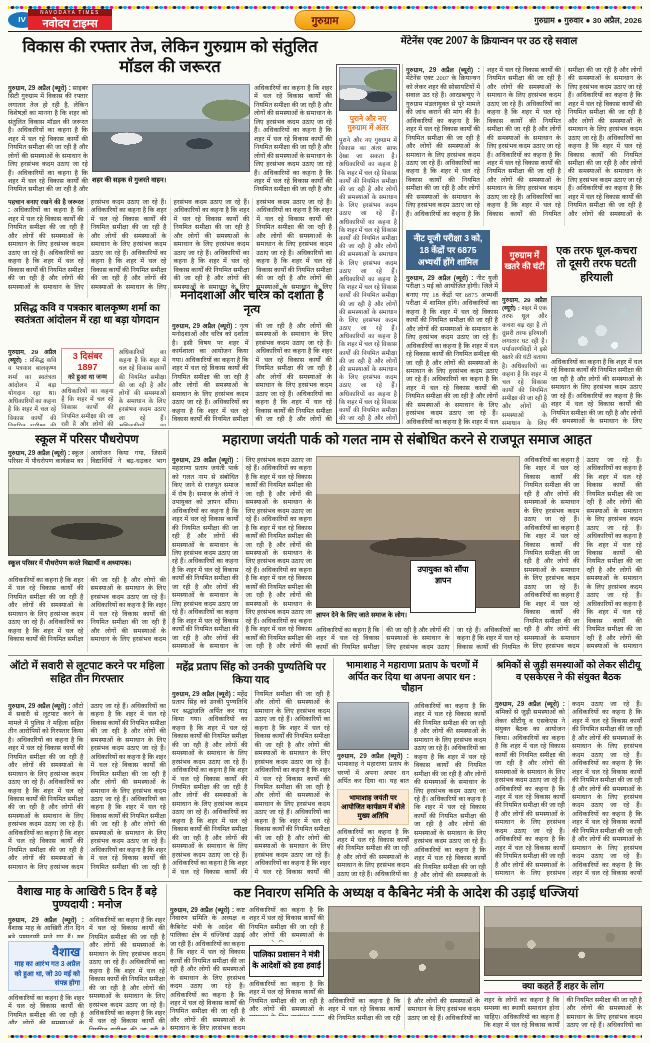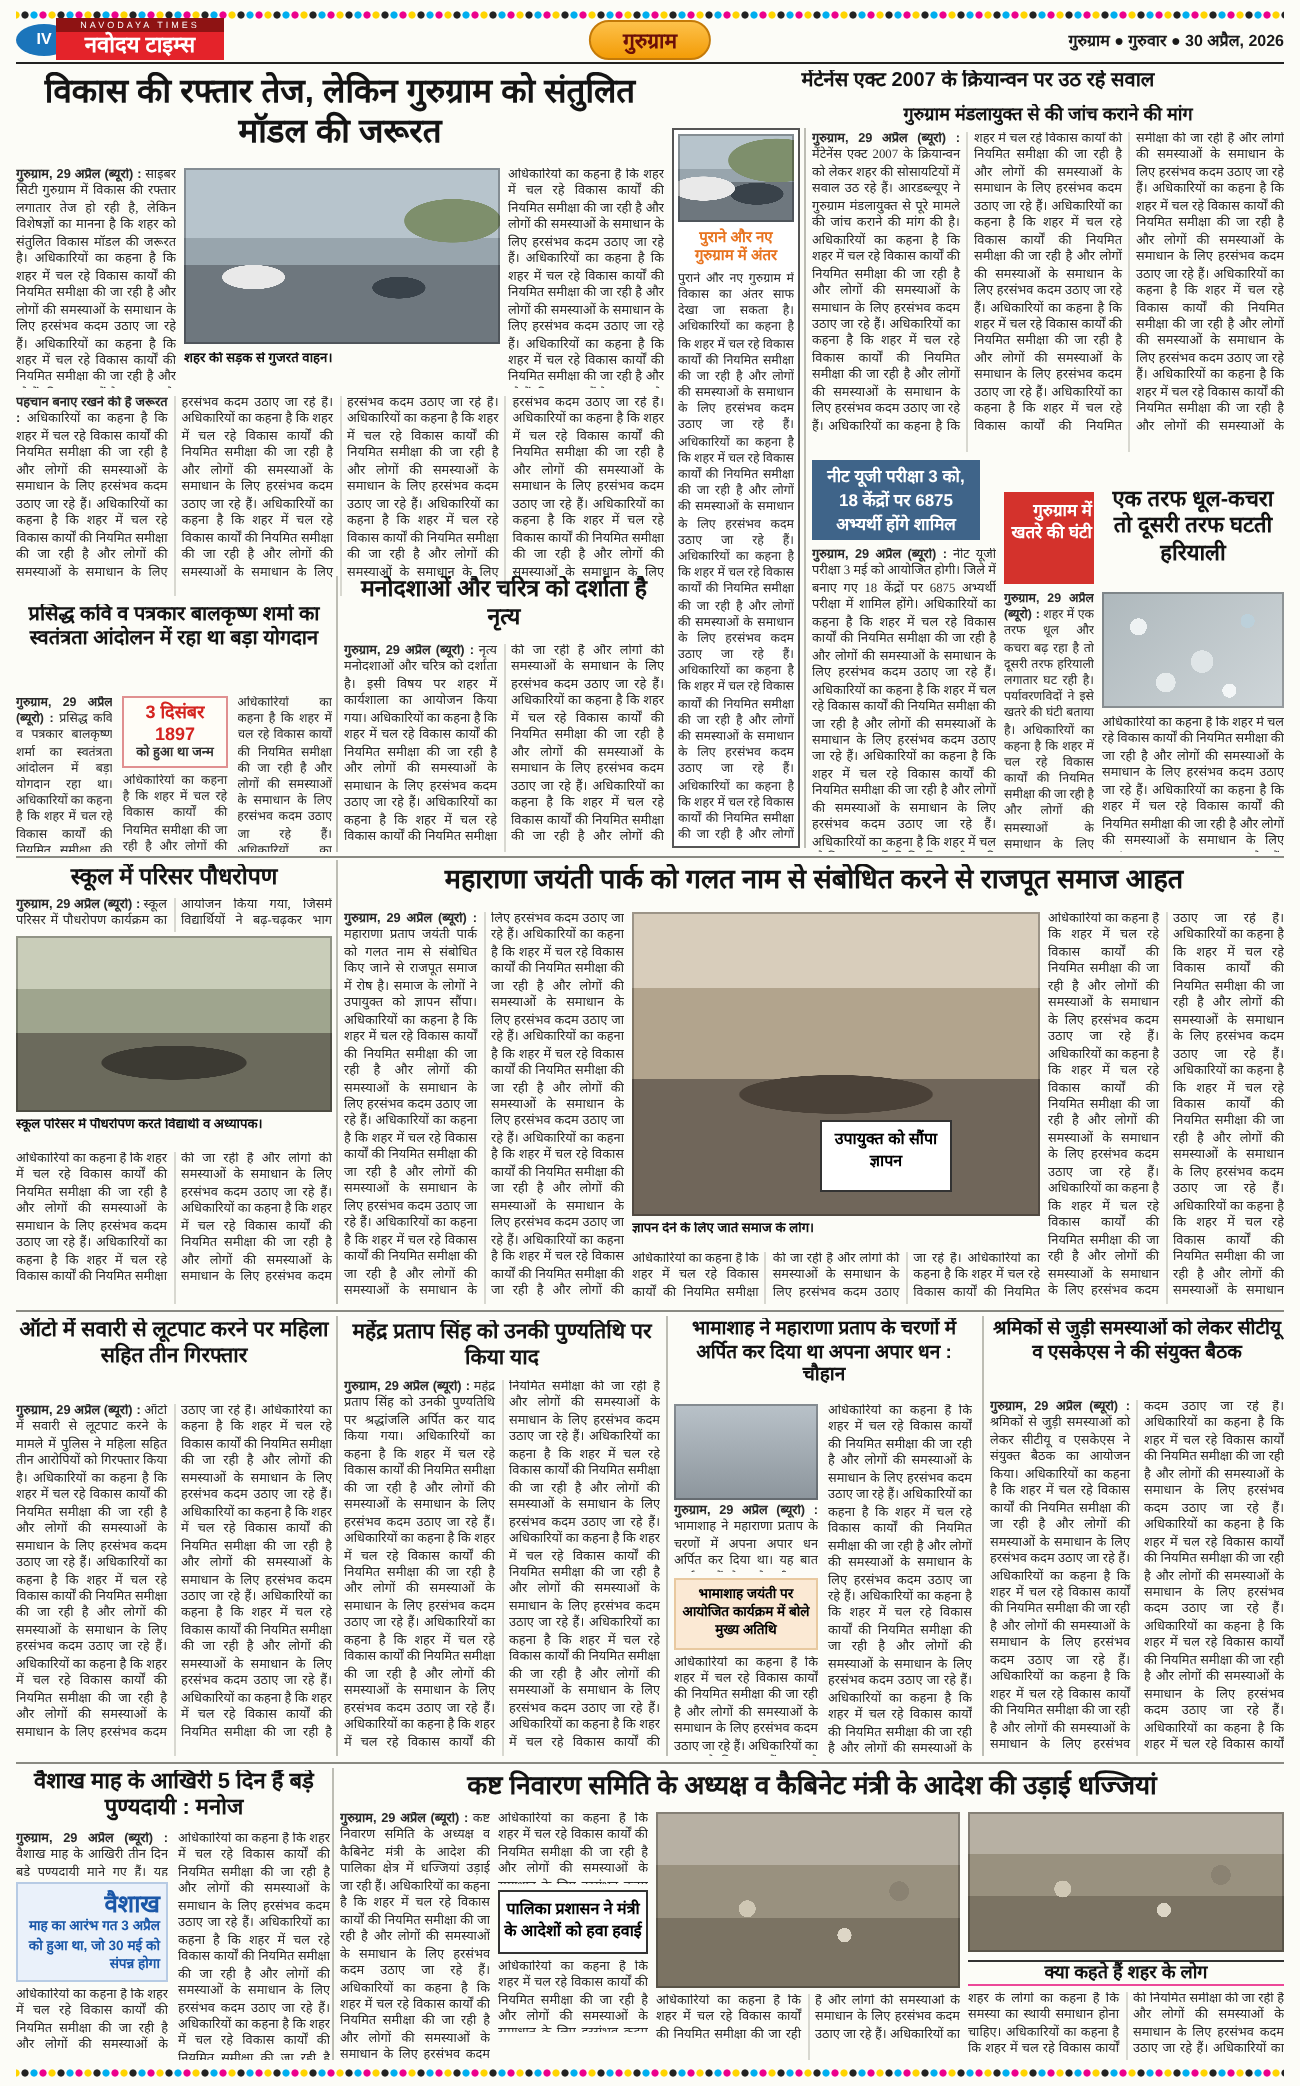--- a/index.html
+++ b/index.html
@@ -61,21 +61,21 @@
   .vr{border-left:1px solid #bdbdb4}
   .hrx{border-top:1px solid #8a8a82}
   .boxed{border:1px solid #555;background:#fff}
   .sb-title{font:bold 7.5px/1.25 "Liberation Sans",sans-serif;color:#e87420;text-align:center;margin:3px 0}
   .datebox{border:1px solid #e09090;background:#fffdf7;text-align:center;padding:2px;margin-bottom:3px}
   .datebox .big{font:bold 9px/1.2 "Liberation Sans",sans-serif;color:#d42420;display:block}
   .datebox .small{font:bold 6.5px/1.3 "Liberation Sans",sans-serif;color:#333;display:block}
   .neetbox{background:#3f6489;color:#fff;font:bold 8.5px/1.4 "Liberation Sans",sans-serif;
     text-align:center;padding:3px 2px;overflow:hidden}
   .kicker{background:#d4322c;color:#fff;font:bold 8.5px/1.35 "Liberation Sans",sans-serif;
-    text-align:right;padding:4px 1px;overflow:hidden}
+    text-align:center;padding:4px 1px;overflow:hidden}
   .insetbox{background:#fff;border:1px solid #333;font:bold 8px/1.35 "Liberation Sans",sans-serif;
     text-align:center;padding:4px 2px;overflow:hidden}
   .quotebox{background:#fbe9d4;border:1px solid #e8c9a0;font:bold 6.8px/1.35 "Liberation Sans",sans-serif;
     text-align:center;padding:3px 2px;margin:3px 0;overflow:hidden}
   .bluebox{background:#eaf1fa;border:1px solid #b7cbe4;text-align:right;padding:3px;margin:3px 0;overflow:hidden}
   .bluebox .word{font:bold 12px/1.2 "Liberation Sans",sans-serif;color:#1a57a8;display:block}
   .bluebox .txt{font:bold 6.8px/1.35 "Liberation Sans",sans-serif;color:#1a57a8;display:block}
   .voices{font:bold 9px/1.3 "Liberation Sans",sans-serif;text-align:center;color:#111;
     border-top:1px solid #333;border-bottom:1px solid #ec4899;overflow:hidden}
   .fx{display:flex;gap:5px}
@@ -112,21 +112,20 @@
 
   <div class="abs boxed" style="left:336px;top:64px;width:64px;height:360px;padding:2px;display:flex;flex-direction:column">
     <div class="ph ph-street" style="height:44px"></div>
     <div class="sb-title">पुराने और नए गुरुग्राम में अंतर</div>
     <div class="body" style="flex:1;font-size:6.2px">
       <p><span>पुराने और नए गुरुग्राम में विकास का अंतर साफ देखा जा सकता है।</span> <span>अधिकारियों का कहना है कि शहर में चल रहे विकास कार्यों की नियमित समीक्षा की जा रही है और लोगों की समस्याओं के समाधान के लिए हरसंभव कदम उठाए जा रहे हैं। अधिकारियों का कहना है कि शहर में चल रहे विकास कार्यों की नियमित समीक्षा की जा रही है और लोगों की समस्याओं के समाधान के लिए हरसंभव कदम उठाए जा रहे हैं। अधिकारियों का कहना है कि शहर में चल रहे विकास कार्यों की नियमित समीक्षा की जा रही है और लोगों की समस्याओं के समाधान के लिए हरसंभव कदम उठाए जा रहे हैं। अधिकारियों का कहना है कि शहर में चल रहे विकास कार्यों की नियमित समीक्षा की जा रही है और लोगों की समस्याओं के समाधान के लिए हरसंभव कदम उठाए जा रहे हैं। अधिकारियों का कहना है कि शहर में चल रहे विकास कार्यों की नियमित समीक्षा की जा रही है और लोगों की समस्याओं के समाधान के लिए हरसंभव कदम उठाए जा रहे हैं। अधिकारियों का कहना है कि शहर में चल रहे विकास कार्यों की नियमित समीक्षा की जा रही है और लोगों की समस्याओं के समाधान के लिए हरसंभव कदम उठाए जा रहे हैं। अधिकारियों का कहना है कि शहर में चल रहे विकास कार्यों की नियमित समीक्षा की जा रही है और लोगों की समस्याओं के समाधान के लिए हरसंभव कदम उठाए जा रहे हैं। अधिकारियों का कहना है कि शहर में चल रहे विकास कार्यों की नियमित समीक्षा की जा रही है और लोगों की समस्याओं के समाधान के लिए हरसंभव कदम उठाए जा रहे हैं। अधिकारियों का कहना है कि शहर में चल रहे विकास कार्यों की नियमित समीक्षा की जा रही है और लोगों की समस्याओं के समाधान के लिए हरसंभव कदम उठाए जा रहे हैं। अधिकारियों का कहना है कि शहर में चल रहे विकास कार्यों की नियमित समीक्षा की जा रही है और लोगों की समस्याओं के समाधान के लिए हरसंभव कदम उठाए जा रहे हैं।</span></p>
     </div>
   </div>
 
   <h2 class="abs hl" style="left:336px;top:35px;width:306px;height:16px;font-size:10px;white-space:nowrap">मेंटेनेंस एक्ट 2007 के क्रियान्वन पर उठ रहे सवाल</h2>
-  <div class="abs hl" style="left:406px;top:52px;width:236px;height:12px;font-size:9px">गुरुग्राम मंडलायुक्त से की जांच कराने की मांग</div>
   <div class="abs body cols3" style="left:406px;top:66px;width:236px;height:160px">
     <p><b class="dl">गुरुग्राम, 29 अप्रैल (ब्यूरो) :</b> <span>मेंटेनेंस एक्ट 2007 के क्रियान्वन को लेकर शहर की सोसायटियों में सवाल उठ रहे हैं। आरडब्ल्यूए ने गुरुग्राम मंडलायुक्त से पूरे मामले की जांच कराने की मांग की है।</span> <span>अधिकारियों का कहना है कि शहर में चल रहे विकास कार्यों की नियमित समीक्षा की जा रही है और लोगों की समस्याओं के समाधान के लिए हरसंभव कदम उठाए जा रहे हैं। अधिकारियों का कहना है कि शहर में चल रहे विकास कार्यों की नियमित समीक्षा की जा रही है और लोगों की समस्याओं के समाधान के लिए हरसंभव कदम उठाए जा रहे हैं। अधिकारियों का कहना है कि शहर में चल रहे विकास कार्यों की नियमित समीक्षा की जा रही है और लोगों की समस्याओं के समाधान के लिए हरसंभव कदम उठाए जा रहे हैं। अधिकारियों का कहना है कि शहर में चल रहे विकास कार्यों की नियमित समीक्षा की जा रही है और लोगों की समस्याओं के समाधान के लिए हरसंभव कदम उठाए जा रहे हैं। अधिकारियों का कहना है कि शहर में चल रहे विकास कार्यों की नियमित समीक्षा की जा रही है और लोगों की समस्याओं के समाधान के लिए हरसंभव कदम उठाए जा रहे हैं। अधिकारियों का कहना है कि शहर में चल रहे विकास कार्यों की नियमित समीक्षा की जा रही है और लोगों की समस्याओं के समाधान के लिए हरसंभव कदम उठाए जा रहे हैं। अधिकारियों का कहना है कि शहर में चल रहे विकास कार्यों की नियमित समीक्षा की जा रही है और लोगों की समस्याओं के समाधान के लिए हरसंभव कदम उठाए जा रहे हैं। अधिकारियों का कहना है कि शहर में चल रहे विकास कार्यों की नियमित समीक्षा की जा रही है और लोगों की समस्याओं के समाधान के लिए हरसंभव कदम उठाए जा रहे हैं। अधिकारियों का कहना है कि शहर में चल रहे विकास कार्यों की नियमित समीक्षा की जा रही है और लोगों की समस्याओं के समाधान के लिए हरसंभव कदम उठाए जा रहे हैं। अधिकारियों का कहना है कि शहर में चल रहे विकास कार्यों की नियमित समीक्षा की जा रही है और लोगों की समस्याओं के समाधान के लिए हरसंभव कदम उठाए जा रहे हैं। अधिकारियों का कहना है कि शहर में चल रहे विकास कार्यों की नियमित समीक्षा की जा रही है और लोगों की समस्याओं के समाधान के लिए हरसंभव कदम उठाए जा रहे हैं। अधिकारियों का कहना है कि शहर में चल रहे विकास कार्यों की नियमित समीक्षा की जा रही है और लोगों की समस्याओं के समाधान के लिए हरसंभव कदम उठाए जा रहे हैं। अधिकारियों का कहना है कि शहर में चल रहे विकास कार्यों की नियमित समीक्षा की जा रही है और लोगों की समस्याओं के समाधान के लिए हरसंभव कदम उठाए जा रहे हैं। अधिकारियों का कहना है कि शहर में चल रहे विकास कार्यों की नियमित समीक्षा की जा रही है और लोगों की समस्याओं के समाधान के लिए हरसंभव कदम उठाए जा रहे हैं।</span></p>
   </div>
   <div class="abs vr" style="left:402px;top:64px;height:360px"></div>
 
   <div class="abs neetbox" style="left:406px;top:230px;width:84px;height:40px">नीट यूजी परीक्षा 3 को, 18 केंद्रों पर 6875 अभ्यर्थी होंगे शामिल</div>
   <div class="abs body" style="left:406px;top:274px;width:92px;height:152px">
     <p><b class="dl">गुरुग्राम, 29 अप्रैल (ब्यूरो) :</b> <span>नीट यूजी परीक्षा 3 मई को आयोजित होगी। जिले में बनाए गए 18 केंद्रों पर 6875 अभ्यर्थी परीक्षा में शामिल होंगे।</span> <span>अधिकारियों का कहना है कि शहर में चल रहे विकास कार्यों की नियमित समीक्षा की जा रही है और लोगों की समस्याओं के समाधान के लिए हरसंभव कदम उठाए जा रहे हैं। अधिकारियों का कहना है कि शहर में चल रहे विकास कार्यों की नियमित समीक्षा की जा रही है और लोगों की समस्याओं के समाधान के लिए हरसंभव कदम उठाए जा रहे हैं। अधिकारियों का कहना है कि शहर में चल रहे विकास कार्यों की नियमित समीक्षा की जा रही है और लोगों की समस्याओं के समाधान के लिए हरसंभव कदम उठाए जा रहे हैं। अधिकारियों का कहना है कि शहर में चल रहे विकास कार्यों की नियमित समीक्षा की जा रही है और लोगों की समस्याओं के समाधान के लिए हरसंभव कदम उठाए जा रहे हैं। अधिकारियों का कहना है कि शहर में चल रहे विकास कार्यों की नियमित समीक्षा की जा रही है और लोगों की समस्याओं के समाधान के लिए हरसंभव कदम उठाए जा रहे हैं। अधिकारियों का कहना है कि शहर में चल रहे विकास कार्यों की नियमित समीक्षा की जा रही है और लोगों की समस्याओं के समाधान के लिए हरसंभव कदम उठाए जा रहे हैं। अधिकारियों का कहना है कि शहर में चल रहे विकास कार्यों की नियमित समीक्षा की जा रही है और लोगों की समस्याओं के समाधान के लिए हरसंभव कदम उठाए जा रहे हैं।</span></p>
   </div>
 
@@ -176,21 +175,21 @@
   <div class="abs body cols2" style="left:8px;top:576px;width:158px;height:76px">
     <p><span>अधिकारियों का कहना है कि शहर में चल रहे विकास कार्यों की नियमित समीक्षा की जा रही है और लोगों की समस्याओं के समाधान के लिए हरसंभव कदम उठाए जा रहे हैं। अधिकारियों का कहना है कि शहर में चल रहे विकास कार्यों की नियमित समीक्षा की जा रही है और लोगों की समस्याओं के समाधान के लिए हरसंभव कदम उठाए जा रहे हैं। अधिकारियों का कहना है कि शहर में चल रहे विकास कार्यों की नियमित समीक्षा की जा रही है और लोगों की समस्याओं के समाधान के लिए हरसंभव कदम उठाए जा रहे हैं। अधिकारियों का कहना है कि शहर में चल रहे विकास कार्यों की नियमित समीक्षा की जा रही है और लोगों की समस्याओं के समाधान के लिए हरसंभव कदम उठाए जा रहे हैं। अधिकारियों का कहना है कि शहर में चल रहे विकास कार्यों की नियमित समीक्षा की जा रही है और लोगों की समस्याओं के समाधान के लिए हरसंभव कदम उठाए जा रहे हैं। अधिकारियों का कहना है कि शहर में चल रहे विकास कार्यों की नियमित समीक्षा की जा रही है और लोगों की समस्याओं के समाधान के लिए हरसंभव कदम उठाए जा रहे हैं। अधिकारियों का कहना है कि शहर में चल रहे विकास कार्यों की नियमित समीक्षा की जा रही है और लोगों की समस्याओं के समाधान के लिए हरसंभव कदम उठाए जा रहे हैं। अधिकारियों का कहना है कि शहर में चल रहे विकास कार्यों की नियमित समीक्षा की जा रही है और लोगों की समस्याओं के समाधान के लिए हरसंभव कदम उठाए जा रहे हैं।</span></p>
   </div>
   <div class="abs vr" style="left:168px;top:430px;height:222px"></div>
 
   <h2 class="abs hl" style="left:172px;top:432px;width:470px;height:20px;font-size:13.5px;white-space:nowrap">महाराणा जयंती पार्क को गलत नाम से संबोधित करने से राजपूत समाज आहत</h2>
   <div class="abs body cols2" style="left:172px;top:456px;width:140px;height:196px">
     <p><b class="dl">गुरुग्राम, 29 अप्रैल (ब्यूरो) :</b> <span>महाराणा प्रताप जयंती पार्क को गलत नाम से संबोधित किए जाने से राजपूत समाज में रोष है। समाज के लोगों ने उपायुक्त को ज्ञापन सौंपा।</span> <span>अधिकारियों का कहना है कि शहर में चल रहे विकास कार्यों की नियमित समीक्षा की जा रही है और लोगों की समस्याओं के समाधान के लिए हरसंभव कदम उठाए जा रहे हैं। अधिकारियों का कहना है कि शहर में चल रहे विकास कार्यों की नियमित समीक्षा की जा रही है और लोगों की समस्याओं के समाधान के लिए हरसंभव कदम उठाए जा रहे हैं। अधिकारियों का कहना है कि शहर में चल रहे विकास कार्यों की नियमित समीक्षा की जा रही है और लोगों की समस्याओं के समाधान के लिए हरसंभव कदम उठाए जा रहे हैं। अधिकारियों का कहना है कि शहर में चल रहे विकास कार्यों की नियमित समीक्षा की जा रही है और लोगों की समस्याओं के समाधान के लिए हरसंभव कदम उठाए जा रहे हैं। अधिकारियों का कहना है कि शहर में चल रहे विकास कार्यों की नियमित समीक्षा की जा रही है और लोगों की समस्याओं के समाधान के लिए हरसंभव कदम उठाए जा रहे हैं। अधिकारियों का कहना है कि शहर में चल रहे विकास कार्यों की नियमित समीक्षा की जा रही है और लोगों की समस्याओं के समाधान के लिए हरसंभव कदम उठाए जा रहे हैं। अधिकारियों का कहना है कि शहर में चल रहे विकास कार्यों की नियमित समीक्षा की जा रही है और लोगों की समस्याओं के समाधान के लिए हरसंभव कदम उठाए जा रहे हैं। अधिकारियों का कहना है कि शहर में चल रहे विकास कार्यों की नियमित समीक्षा की जा रही है और लोगों की समस्याओं के समाधान के लिए हरसंभव कदम उठाए जा रहे हैं। अधिकारियों का कहना है कि शहर में चल रहे विकास कार्यों की नियमित समीक्षा की जा रही है और लोगों की समस्याओं के समाधान के लिए हरसंभव कदम उठाए जा रहे हैं। अधिकारियों का कहना है कि शहर में चल रहे विकास कार्यों की नियमित समीक्षा की जा रही है और लोगों की समस्याओं के समाधान के लिए हरसंभव कदम उठाए जा रहे हैं।</span></p>
   </div>
   <div class="abs ph ph-group2" style="left:316px;top:456px;width:204px;height:152px"></div>
-  <div class="abs insetbox" style="left:410px;top:560px;width:66px;height:36px">उपायुक्त को सौंपा ज्ञापन</div>
+  <div class="abs insetbox" style="left:410px;top:560px;width:66px;height:53px">उपायुक्त को सौंपा ज्ञापन</div>
   <div class="abs cap" style="left:316px;top:611px;width:204px;height:13px">ज्ञापन देने के लिए जाते समाज के लोग।</div>
   <div class="abs body cols3" style="left:316px;top:626px;width:204px;height:26px">
     <p><span>अधिकारियों का कहना है कि शहर में चल रहे विकास कार्यों की नियमित समीक्षा की जा रही है और लोगों की समस्याओं के समाधान के लिए हरसंभव कदम उठाए जा रहे हैं। अधिकारियों का कहना है कि शहर में चल रहे विकास कार्यों की नियमित समीक्षा की जा रही है और लोगों की समस्याओं के समाधान के लिए हरसंभव कदम उठाए जा रहे हैं। अधिकारियों का कहना है कि शहर में चल रहे विकास कार्यों की नियमित समीक्षा की जा रही है और लोगों की समस्याओं के समाधान के लिए हरसंभव कदम उठाए जा रहे हैं। अधिकारियों का कहना है कि शहर में चल रहे विकास कार्यों की नियमित समीक्षा की जा रही है और लोगों की समस्याओं के समाधान के लिए हरसंभव कदम उठाए जा रहे हैं।</span></p>
   </div>
   <div class="abs body cols2" style="left:524px;top:456px;width:118px;height:196px">
     <p><span>अधिकारियों का कहना है कि शहर में चल रहे विकास कार्यों की नियमित समीक्षा की जा रही है और लोगों की समस्याओं के समाधान के लिए हरसंभव कदम उठाए जा रहे हैं। अधिकारियों का कहना है कि शहर में चल रहे विकास कार्यों की नियमित समीक्षा की जा रही है और लोगों की समस्याओं के समाधान के लिए हरसंभव कदम उठाए जा रहे हैं। अधिकारियों का कहना है कि शहर में चल रहे विकास कार्यों की नियमित समीक्षा की जा रही है और लोगों की समस्याओं के समाधान के लिए हरसंभव कदम उठाए जा रहे हैं। अधिकारियों का कहना है कि शहर में चल रहे विकास कार्यों की नियमित समीक्षा की जा रही है और लोगों की समस्याओं के समाधान के लिए हरसंभव कदम उठाए जा रहे हैं। अधिकारियों का कहना है कि शहर में चल रहे विकास कार्यों की नियमित समीक्षा की जा रही है और लोगों की समस्याओं के समाधान के लिए हरसंभव कदम उठाए जा रहे हैं। अधिकारियों का कहना है कि शहर में चल रहे विकास कार्यों की नियमित समीक्षा की जा रही है और लोगों की समस्याओं के समाधान के लिए हरसंभव कदम उठाए जा रहे हैं। अधिकारियों का कहना है कि शहर में चल रहे विकास कार्यों की नियमित समीक्षा की जा रही है और लोगों की समस्याओं के समाधान के लिए हरसंभव कदम उठाए जा रहे हैं। अधिकारियों का कहना है कि शहर में चल रहे विकास कार्यों की नियमित समीक्षा की जा रही है और लोगों की समस्याओं के समाधान के लिए हरसंभव कदम उठाए जा रहे हैं। अधिकारियों का कहना है कि शहर में चल रहे विकास कार्यों की नियमित समीक्षा की जा रही है और लोगों की समस्याओं के समाधान के लिए हरसंभव कदम उठाए जा रहे हैं। अधिकारियों का कहना है कि शहर में चल रहे विकास कार्यों की नियमित समीक्षा की जा रही है और लोगों की समस्याओं के समाधान के लिए हरसंभव कदम उठाए जा रहे हैं।</span></p>
   </div>
 
   <div class="abs hrx" style="left:8px;top:655px;width:634px"></div>
 

